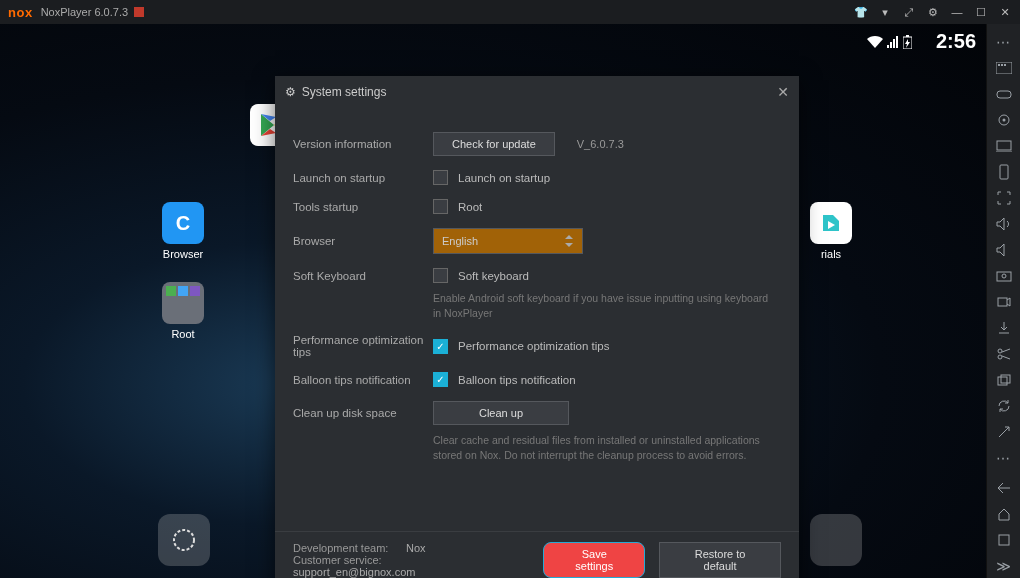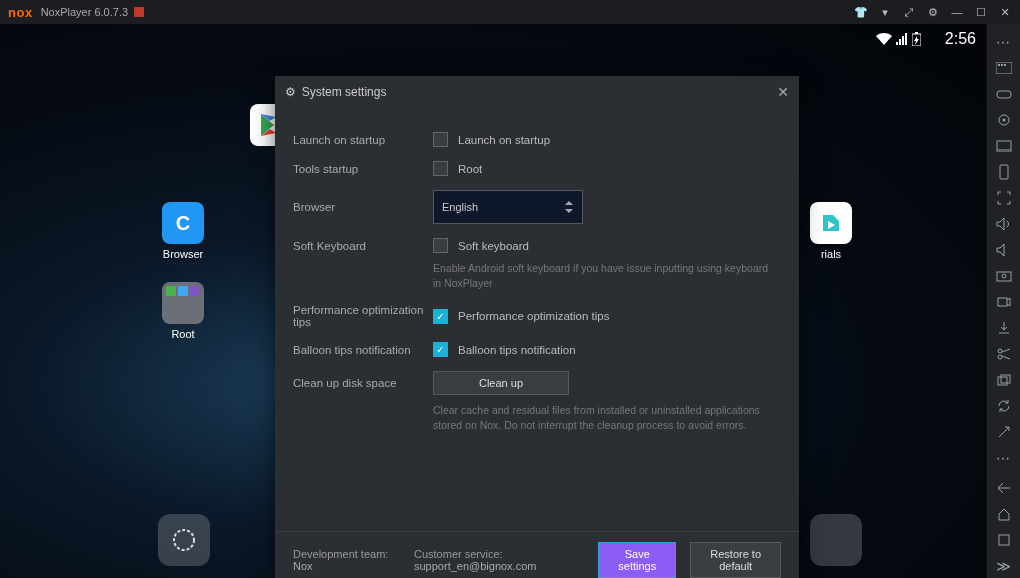--- a/index.html
+++ b/index.html
@@ -13,21 +13,21 @@
 .topbar-spacer { flex: 1; }
 .topbar-icons { display: flex; gap: 10px; align-items: center; }
 .topbar-icons span { width: 14px; display: inline-flex; justify-content: center; cursor: pointer; }
 
 
 .app { position: relative; display: flex; height: 554px; }
 .viewport { flex: 1; position: relative; background: radial-gradient(ellipse at 30% 65%, #1a3a55 0%, #0a1828 28%, #050a12 60%, #020408 100%); overflow: hidden; }
 
 
 .android-status { position: absolute; top: 6px; right: 10px; color: #fff; font-size: 14px; display: flex; align-items: center; gap: 4px; }
-.android-status .clock { font-size: 16px; font-weight: 400; margin-left: 20px; }
+.android-status .clock { font-size: 20px; font-weight: 700; margin-left: 20px; }
 
 
 .desk-icon { position: absolute; display: flex; flex-direction: column; align-items: center; gap: 4px; font-size: 11px; color: #fff; }
 .desk-icon .tile { width: 42px; height: 42px; border-radius: 8px; display: flex; align-items: center; justify-content: center; }
 .tile.play { background: #fff; }
 .tile.browser { background: #2196f3; color: #fff; font-size: 20px; font-weight: bold; }
 .tile.tools { background: #6a6f78; display: flex; gap: 2px; align-items: flex-start; justify-content: center; padding-top: 4px; }
 .tile.video { background: #fff; }
 .tile.dock { background: rgba(200,200,200,.25); border-radius: 12px; width: 52px; height: 52px; }
 
@@ -50,33 +50,33 @@
 .tabs { display: flex; gap: 16px; padding: 0 12px 8px 12px; border-bottom: 1px solid #3a3d41; font-size: 11.5px; }
 .tabs .tab { color: #aaa; cursor: pointer; padding-bottom: 2px; }
 .tabs .tab.active { color: #2ec4c9; }
 
 .dialog-body { flex: 1; overflow: auto; padding: 10px 18px 8px 18px; }
 .row { display: flex; align-items: center; margin: 14px 0; font-size: 11.5px; color: #bbb; }
 .row .label { width: 140px; color: #aaa; }
 .row .ctrl { display: flex; align-items: center; gap: 10px; }
 
 .btn { background: #3a3d42; border: 1px solid #55585d; color: #ddd; padding: 5px 18px; font-size: 11px; cursor: pointer; }
-.btn.primary { background: #8b5cf6; border-color: #27a9d4; color: #fff; }
+.btn.primary { background: #ef4444; border-color: #27a9d4; color: #fff; border-radius: 8px; }
 
 .version-text { color: #999; margin-left: 12px; font-size: 11px; }
 
 .checkbox { width: 15px; height: 15px; border: 1px solid #666; background: #3a3d42; display: inline-flex; align-items: center; justify-content: center; font-size: 10px; }
 .checkbox.checked { background: #1bb0d6; border-color: #1bb0d6; color: #fff; }
 
-.select { width: 150px; height: 34px; background: #0f172a; border: 1px solid #55585d; color: #ccc; display: flex; align-items: center; padding: 0 8px; justify-content: space-between; cursor: pointer; font-size: 11px; }
+.select { width: 150px; height: 26px; background: #a16207; border: 1px solid #55585d; color: #ccc; display: flex; align-items: center; padding: 0 8px; justify-content: space-between; cursor: pointer; font-size: 11px; }
 
 .hint { color: #777; font-size: 10.5px; margin-left: 140px; margin-top: -6px; margin-bottom: 4px; line-height: 1.4; max-width: 340px; }
 
 .dialog-footer { border-top: 1px solid #3a3d41; padding: 10px 18px; display: flex; align-items: center; gap: 20px; font-size: 11px; color: #aaa; }
-.footer-meta { display: flex; gap: 11px; }
+.footer-meta { display: flex; flex-direction: column; gap: 0; }
 .footer-meta div span:first-child { display: inline-block; width: 110px; color: #999; }
 .footer-actions { margin-left: auto; display: flex; gap: 14px; }
 
 svg { display: block; }
 </style>
 </head>
 <body>
 
 <div class="topbar">
   <span class="logo">nox</span>
@@ -167,20 +167,27 @@
     <div class="dialog">
       <div class="dialog-header">
         <span class="gear">⚙</span>
         <span>System settings</span>
         <span class="close">✕</span>
       </div>
 
 
       <div class="dialog-body">
 
+        <div class="row">
+          <span class="label">Version information</span>
+          <div class="ctrl">
+            <button class="btn">Check for update</button>
+            <span class="version-text">V_6.0.7.3</span>
+          </div>
+        </div>
 
         <div class="row">
           <span class="label">Launch on startup</span>
           <div class="ctrl">
             <span class="checkbox"></span>
             <span>Launch on startup</span>
           </div>
         </div>
 
         <div class="row">

